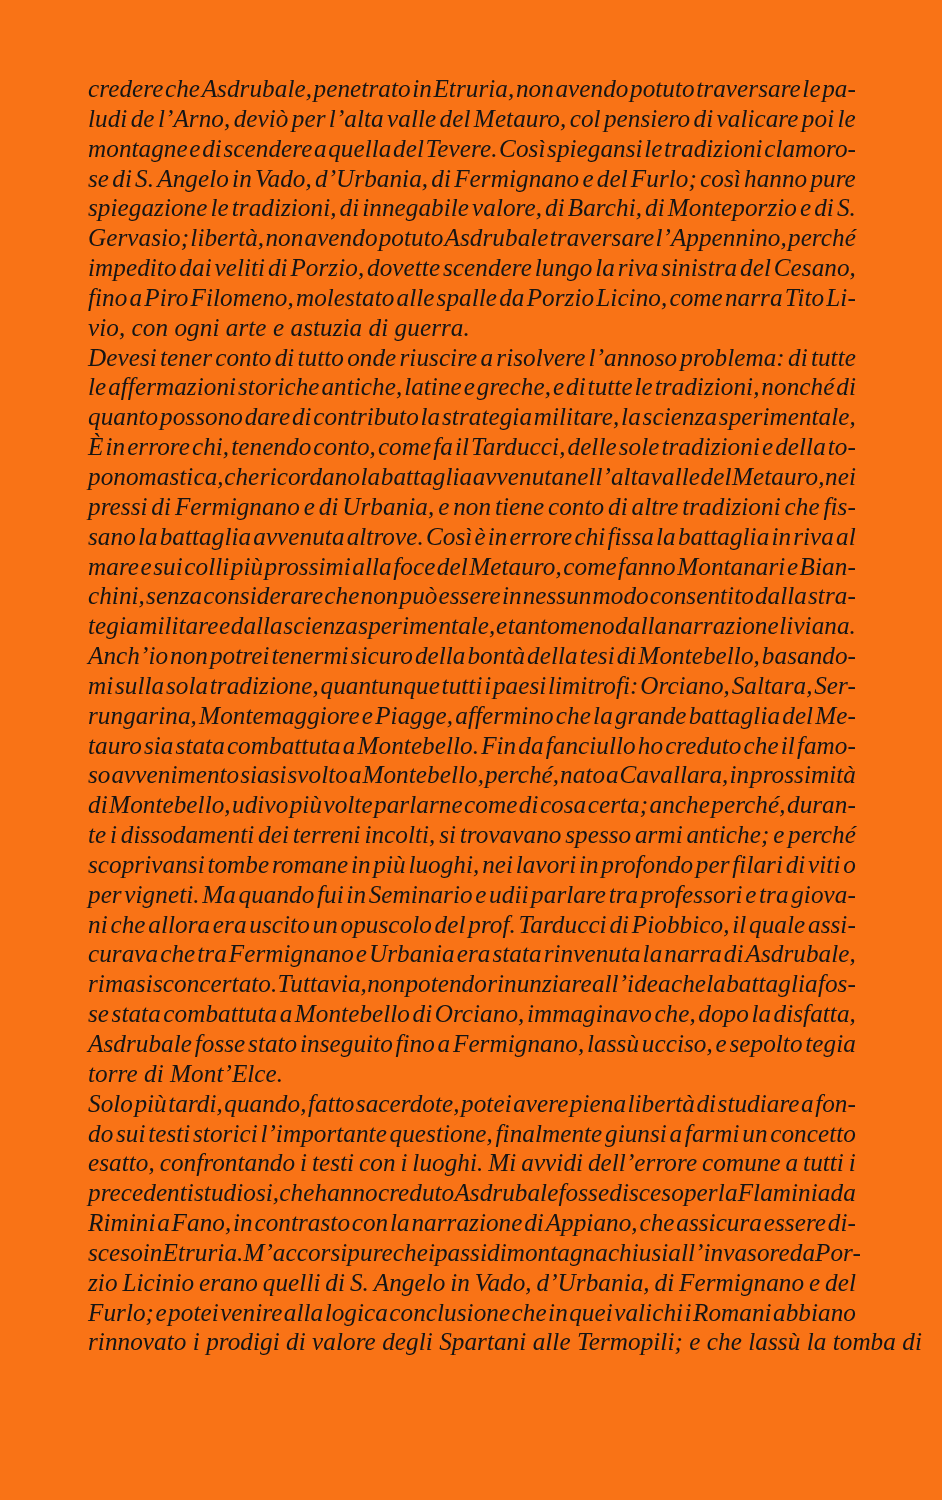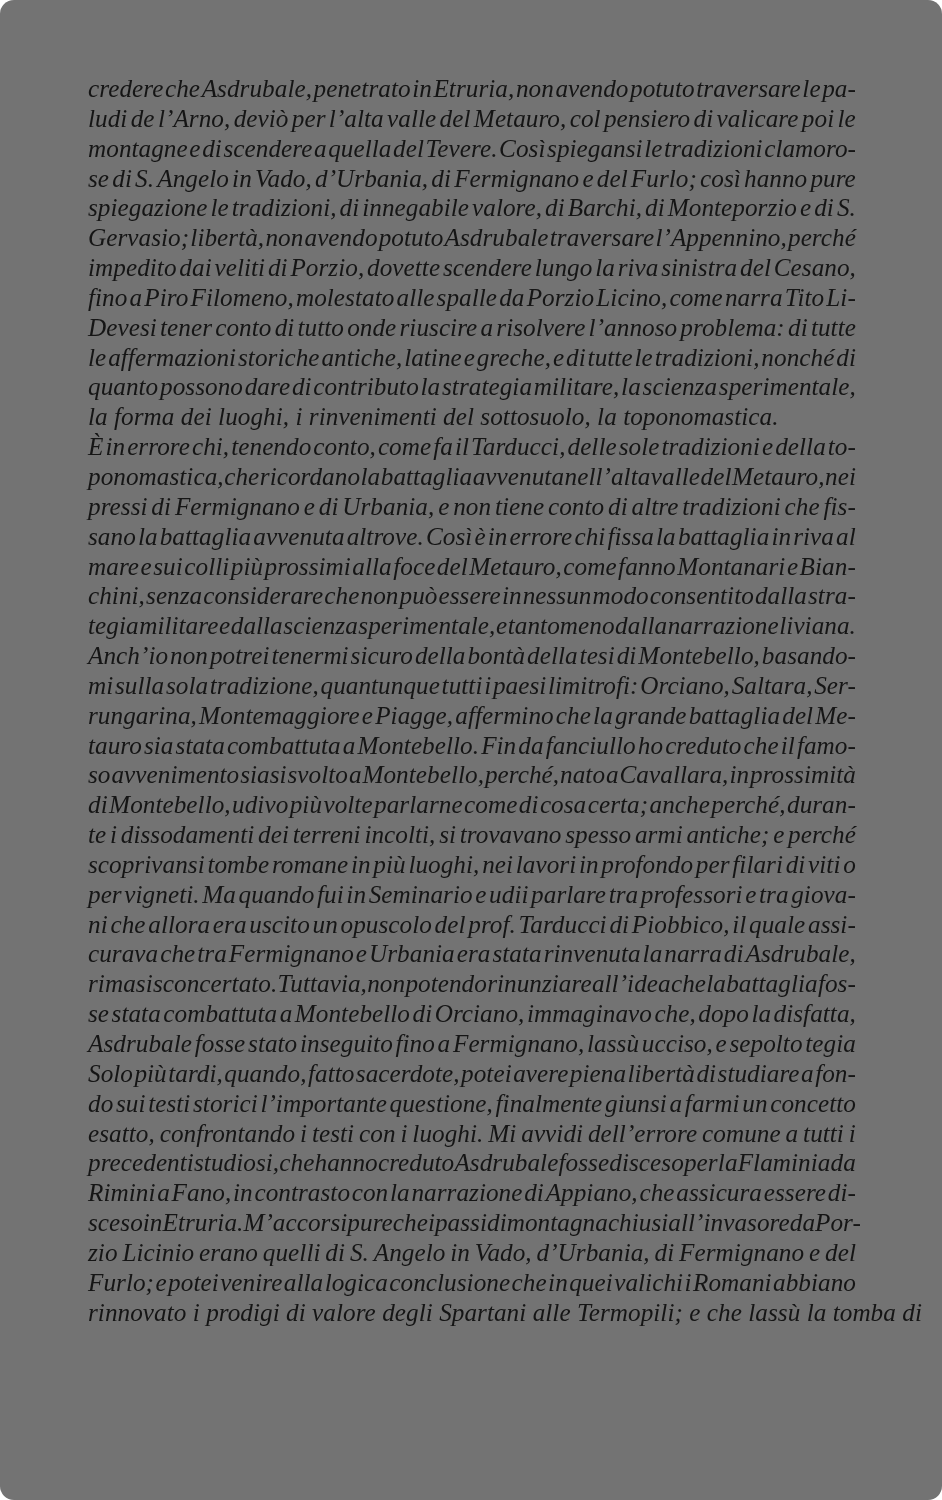--- a/index.html
+++ b/index.html
@@ -48,37 +48,37 @@
     white-space: pre;
   }
   
   #page {
     -webkit-font-smoothing: antialiased;
   }
 </style>
 </head>
 <body>
 
-<div id="page" style="background: #737373; border-radius: 14px;">
+<div id="page" style="background: #f97316;">
   <div id="text-column" style="color: rgb(21, 21, 21);">
       <div class="para">
         <div class="line"><span class="w">credere</span><span class="w">che</span><span class="w">Asdrubale,</span><span class="w">penetrato</span><span class="w">in</span><span class="w">Etruria,</span><span class="w">non</span><span class="w">avendo</span><span class="w">potuto</span><span class="w">traversare</span><span class="w">le</span><span class="w">pa-</span></div>
         <div class="line"><span class="w">ludi</span><span class="w">de</span><span class="w">l’Arno,</span><span class="w">deviò</span><span class="w">per</span><span class="w">l’alta</span><span class="w">valle</span><span class="w">del</span><span class="w">Metauro,</span><span class="w">col</span><span class="w">pensiero</span><span class="w">di</span><span class="w">valicare</span><span class="w">poi</span><span class="w">le</span></div>
         <div class="line"><span class="w">montagne</span><span class="w">e</span><span class="w">di</span><span class="w">scendere</span><span class="w">a</span><span class="w">quella</span><span class="w">del</span><span class="w">Tevere.</span><span class="w">Così</span><span class="w">spiegansi</span><span class="w">le</span><span class="w">tradizioni</span><span class="w">clamoro-</span></div>
         <div class="line"><span class="w">se</span><span class="w">di</span><span class="w">S.</span><span class="w">Angelo</span><span class="w">in</span><span class="w">Vado,</span><span class="w">d’Urbania,</span><span class="w">di</span><span class="w">Fermignano</span><span class="w">e</span><span class="w">del</span><span class="w">Furlo;</span><span class="w">così</span><span class="w">hanno</span><span class="w">pure</span></div>
         <div class="line"><span class="w">spiegazione</span><span class="w">le</span><span class="w">tradizioni,</span><span class="w">di</span><span class="w">innegabile</span><span class="w">valore,</span><span class="w">di</span><span class="w">Barchi,</span><span class="w">di</span><span class="w">Monteporzio</span><span class="w">e</span><span class="w">di</span><span class="w">S.</span></div>
         <div class="line"><span class="w">Gervasio;</span><span class="w">libertà,</span><span class="w">non</span><span class="w">avendo</span><span class="w">potuto</span><span class="w">Asdrubale</span><span class="w">traversare</span><span class="w">l’Appennino,</span><span class="w">perché</span></div>
         <div class="line"><span class="w">impedito</span><span class="w">dai</span><span class="w">veliti</span><span class="w">di</span><span class="w">Porzio,</span><span class="w">dovette</span><span class="w">scendere</span><span class="w">lungo</span><span class="w">la</span><span class="w">riva</span><span class="w">sinistra</span><span class="w">del</span><span class="w">Cesano,</span></div>
         <div class="line"><span class="w">fino</span><span class="w">a</span><span class="w">Piro</span><span class="w">Filomeno,</span><span class="w">molestato</span><span class="w">alle</span><span class="w">spalle</span><span class="w">da</span><span class="w">Porzio</span><span class="w">Licino,</span><span class="w">come</span><span class="w">narra</span><span class="w">Tito</span><span class="w">Li-</span></div>
+        <div class="line last">vio, con ogni arte e astuzia di guerra.</div>
       </div>
       <div class="para">
         <div class="line"><span class="w">Devesi</span><span class="w">tener</span><span class="w">conto</span><span class="w">di</span><span class="w">tutto</span><span class="w">onde</span><span class="w">riuscire</span><span class="w">a</span><span class="w">risolvere</span><span class="w">l’annoso</span><span class="w">problema:</span><span class="w">di</span><span class="w">tutte</span></div>
         <div class="line"><span class="w">le</span><span class="w">affermazioni</span><span class="w">storiche</span><span class="w">antiche,</span><span class="w">latine</span><span class="w">e</span><span class="w">greche,</span><span class="w">e</span><span class="w">di</span><span class="w">tutte</span><span class="w">le</span><span class="w">tradizioni,</span><span class="w">nonché</span><span class="w">di</span></div>
         <div class="line"><span class="w">quanto</span><span class="w">possono</span><span class="w">dare</span><span class="w">di</span><span class="w">contributo</span><span class="w">la</span><span class="w">strategia</span><span class="w">militare,</span><span class="w">la</span><span class="w">scienza</span><span class="w">sperimentale,</span></div>
-        <div class="line last">la forma dei luoghi, i rinvenimenti del sottosuolo, la toponomastica.</div>
       </div>
       <div class="para">
         <div class="line"><span class="w">È</span><span class="w">in</span><span class="w">errore</span><span class="w">chi,</span><span class="w">tenendo</span><span class="w">conto,</span><span class="w">come</span><span class="w">fa</span><span class="w">il</span><span class="w">Tarducci,</span><span class="w">delle</span><span class="w">sole</span><span class="w">tradizioni</span><span class="w">e</span><span class="w">della</span><span class="w">to-</span></div>
         <div class="line"><span class="w">ponomastica,</span><span class="w">che</span><span class="w">ricordano</span><span class="w">la</span><span class="w">battaglia</span><span class="w">avvenuta</span><span class="w">nell’alta</span><span class="w">valle</span><span class="w">del</span><span class="w">Metauro,</span><span class="w">nei</span></div>
         <div class="line"><span class="w">pressi</span><span class="w">di</span><span class="w">Fermignano</span><span class="w">e</span><span class="w">di</span><span class="w">Urbania,</span><span class="w">e</span><span class="w">non</span><span class="w">tiene</span><span class="w">conto</span><span class="w">di</span><span class="w">altre</span><span class="w">tradizioni</span><span class="w">che</span><span class="w">fis-</span></div>
         <div class="line"><span class="w">sano</span><span class="w">la</span><span class="w">battaglia</span><span class="w">avvenuta</span><span class="w">altrove.</span><span class="w">Così</span><span class="w">è</span><span class="w">in</span><span class="w">errore</span><span class="w">chi</span><span class="w">fissa</span><span class="w">la</span><span class="w">battaglia</span><span class="w">in</span><span class="w">riva</span><span class="w">al</span></div>
         <div class="line"><span class="w">mare</span><span class="w">e</span><span class="w">sui</span><span class="w">colli</span><span class="w">più</span><span class="w">prossimi</span><span class="w">alla</span><span class="w">foce</span><span class="w">del</span><span class="w">Metauro,</span><span class="w">come</span><span class="w">fanno</span><span class="w">Montanari</span><span class="w">e</span><span class="w">Bian-</span></div>
         <div class="line"><span class="w">chini,</span><span class="w">senza</span><span class="w">considerare</span><span class="w">che</span><span class="w">non</span><span class="w">può</span><span class="w">essere</span><span class="w">in</span><span class="w">nessun</span><span class="w">modo</span><span class="w">consentito</span><span class="w">dalla</span><span class="w">stra-</span></div>
         <div class="line"><span class="w">tegia</span><span class="w">militare</span><span class="w">e</span><span class="w">dalla</span><span class="w">scienza</span><span class="w">sperimentale,</span><span class="w">e</span><span class="w">tantomeno</span><span class="w">dalla</span><span class="w">narrazione</span><span class="w">liviana.</span></div>
         <div class="line"><span class="w">Anch’io</span><span class="w">non</span><span class="w">potrei</span><span class="w">tenermi</span><span class="w">sicuro</span><span class="w">della</span><span class="w">bontà</span><span class="w">della</span><span class="w">tesi</span><span class="w">di</span><span class="w">Montebello,</span><span class="w">basando-</span></div>
@@ -88,20 +88,21 @@
         <div class="line"><span class="w">so</span><span class="w">avvenimento</span><span class="w">siasi</span><span class="w">svolto</span><span class="w">a</span><span class="w">Montebello,</span><span class="w">perché,</span><span class="w">nato</span><span class="w">a</span><span class="w">Cavallara,</span><span class="w">in</span><span class="w">prossimità</span></div>
         <div class="line"><span class="w">di</span><span class="w">Montebello,</span><span class="w">udivo</span><span class="w">più</span><span class="w">volte</span><span class="w">parlarne</span><span class="w">come</span><span class="w">di</span><span class="w">cosa</span><span class="w">certa;</span><span class="w">anche</span><span class="w">perché,</span><span class="w">duran-</span></div>
         <div class="line"><span class="w">te</span><span class="w">i</span><span class="w">dissodamenti</span><span class="w">dei</span><span class="w">terreni</span><span class="w">incolti,</span><span class="w">si</span><span class="w">trovavano</span><span class="w">spesso</span><span class="w">armi</span><span class="w">antiche;</span><span class="w">e</span><span class="w">perché</span></div>
         <div class="line"><span class="w">scoprivansi</span><span class="w">tombe</span><span class="w">romane</span><span class="w">in</span><span class="w">più</span><span class="w">luoghi,</span><span class="w">nei</span><span class="w">lavori</span><span class="w">in</span><span class="w">profondo</span><span class="w">per</span><span class="w">filari</span><span class="w">di</span><span class="w">viti</span><span class="w">o</span></div>
         <div class="line"><span class="w">per</span><span class="w">vigneti.</span><span class="w">Ma</span><span class="w">quando</span><span class="w">fui</span><span class="w">in</span><span class="w">Seminario</span><span class="w">e</span><span class="w">udii</span><span class="w">parlare</span><span class="w">tra</span><span class="w">professori</span><span class="w">e</span><span class="w">tra</span><span class="w">giova-</span></div>
         <div class="line"><span class="w">ni</span><span class="w">che</span><span class="w">allora</span><span class="w">era</span><span class="w">uscito</span><span class="w">un</span><span class="w">opuscolo</span><span class="w">del</span><span class="w">prof.</span><span class="w">Tarducci</span><span class="w">di</span><span class="w">Piobbico,</span><span class="w">il</span><span class="w">quale</span><span class="w">assi-</span></div>
         <div class="line"><span class="w">curava</span><span class="w">che</span><span class="w">tra</span><span class="w">Fermignano</span><span class="w">e</span><span class="w">Urbania</span><span class="w">era</span><span class="w">stata</span><span class="w">rinvenuta</span><span class="w">la</span><span class="w">narra</span><span class="w">di</span><span class="w">Asdrubale,</span></div>
         <div class="line"><span class="w">rimasi</span><span class="w">sconcertato.</span><span class="w">Tuttavia,</span><span class="w">non</span><span class="w">potendo</span><span class="w">rinunziare</span><span class="w">all’idea</span><span class="w">che</span><span class="w">la</span><span class="w">battaglia</span><span class="w">fos-</span></div>
         <div class="line"><span class="w">se</span><span class="w">stata</span><span class="w">combattuta</span><span class="w">a</span><span class="w">Montebello</span><span class="w">di</span><span class="w">Orciano,</span><span class="w">immaginavo</span><span class="w">che,</span><span class="w">dopo</span><span class="w">la</span><span class="w">disfatta,</span></div>
         <div class="line"><span class="w">Asdrubale</span><span class="w">fosse</span><span class="w">stato</span><span class="w">inseguito</span><span class="w">fino</span><span class="w">a</span><span class="w">Fermignano,</span><span class="w">lassù</span><span class="w">ucciso,</span><span class="w">e</span><span class="w">sepolto</span><span class="w">tegia</span></div>
+        <div class="line last">torre di Mont’Elce.</div>
       </div>
       <div class="para">
         <div class="line"><span class="w">Solo</span><span class="w">più</span><span class="w">tardi,</span><span class="w">quando,</span><span class="w">fatto</span><span class="w">sacerdote,</span><span class="w">potei</span><span class="w">avere</span><span class="w">piena</span><span class="w">libertà</span><span class="w">di</span><span class="w">studiare</span><span class="w">a</span><span class="w">fon-</span></div>
         <div class="line"><span class="w">do</span><span class="w">sui</span><span class="w">testi</span><span class="w">storici</span><span class="w">l’importante</span><span class="w">questione,</span><span class="w">finalmente</span><span class="w">giunsi</span><span class="w">a</span><span class="w">farmi</span><span class="w">un</span><span class="w">concetto</span></div>
         <div class="line"><span class="w">esatto,</span><span class="w">confrontando</span><span class="w">i</span><span class="w">testi</span><span class="w">con</span><span class="w">i</span><span class="w">luoghi.</span><span class="w">Mi</span><span class="w">avvidi</span><span class="w">dell’errore</span><span class="w">comune</span><span class="w">a</span><span class="w">tutti</span><span class="w">i</span></div>
         <div class="line"><span class="w">precedenti</span><span class="w">studiosi,</span><span class="w">che</span><span class="w">hanno</span><span class="w">creduto</span><span class="w">Asdrubale</span><span class="w">fosse</span><span class="w">disceso</span><span class="w">per</span><span class="w">la</span><span class="w">Flaminia</span><span class="w">da</span></div>
         <div class="line"><span class="w">Rimini</span><span class="w">a</span><span class="w">Fano,</span><span class="w">in</span><span class="w">contrasto</span><span class="w">con</span><span class="w">la</span><span class="w">narrazione</span><span class="w">di</span><span class="w">Appiano,</span><span class="w">che</span><span class="w">assicura</span><span class="w">essere</span><span class="w">di-</span></div>
         <div class="line"><span class="w">sceso</span><span class="w">in</span><span class="w">Etruria.</span><span class="w">M’accorsi</span><span class="w">pure</span><span class="w">che</span><span class="w">i</span><span class="w">passi</span><span class="w">di</span><span class="w">montagna</span><span class="w">chiusi</span><span class="w">all’invasore</span><span class="w">da</span><span class="w">Por-</span></div>
         <div class="line"><span class="w">zio</span><span class="w">Licinio</span><span class="w">erano</span><span class="w">quelli</span><span class="w">di</span><span class="w">S.</span><span class="w">Angelo</span><span class="w">in</span><span class="w">Vado,</span><span class="w">d’Urbania,</span><span class="w">di</span><span class="w">Fermignano</span><span class="w">e</span><span class="w">del</span></div>
         <div class="line"><span class="w">Furlo;</span><span class="w">e</span><span class="w">potei</span><span class="w">venire</span><span class="w">alla</span><span class="w">logica</span><span class="w">conclusione</span><span class="w">che</span><span class="w">in</span><span class="w">quei</span><span class="w">valichi</span><span class="w">i</span><span class="w">Romani</span><span class="w">abbiano</span></div>

